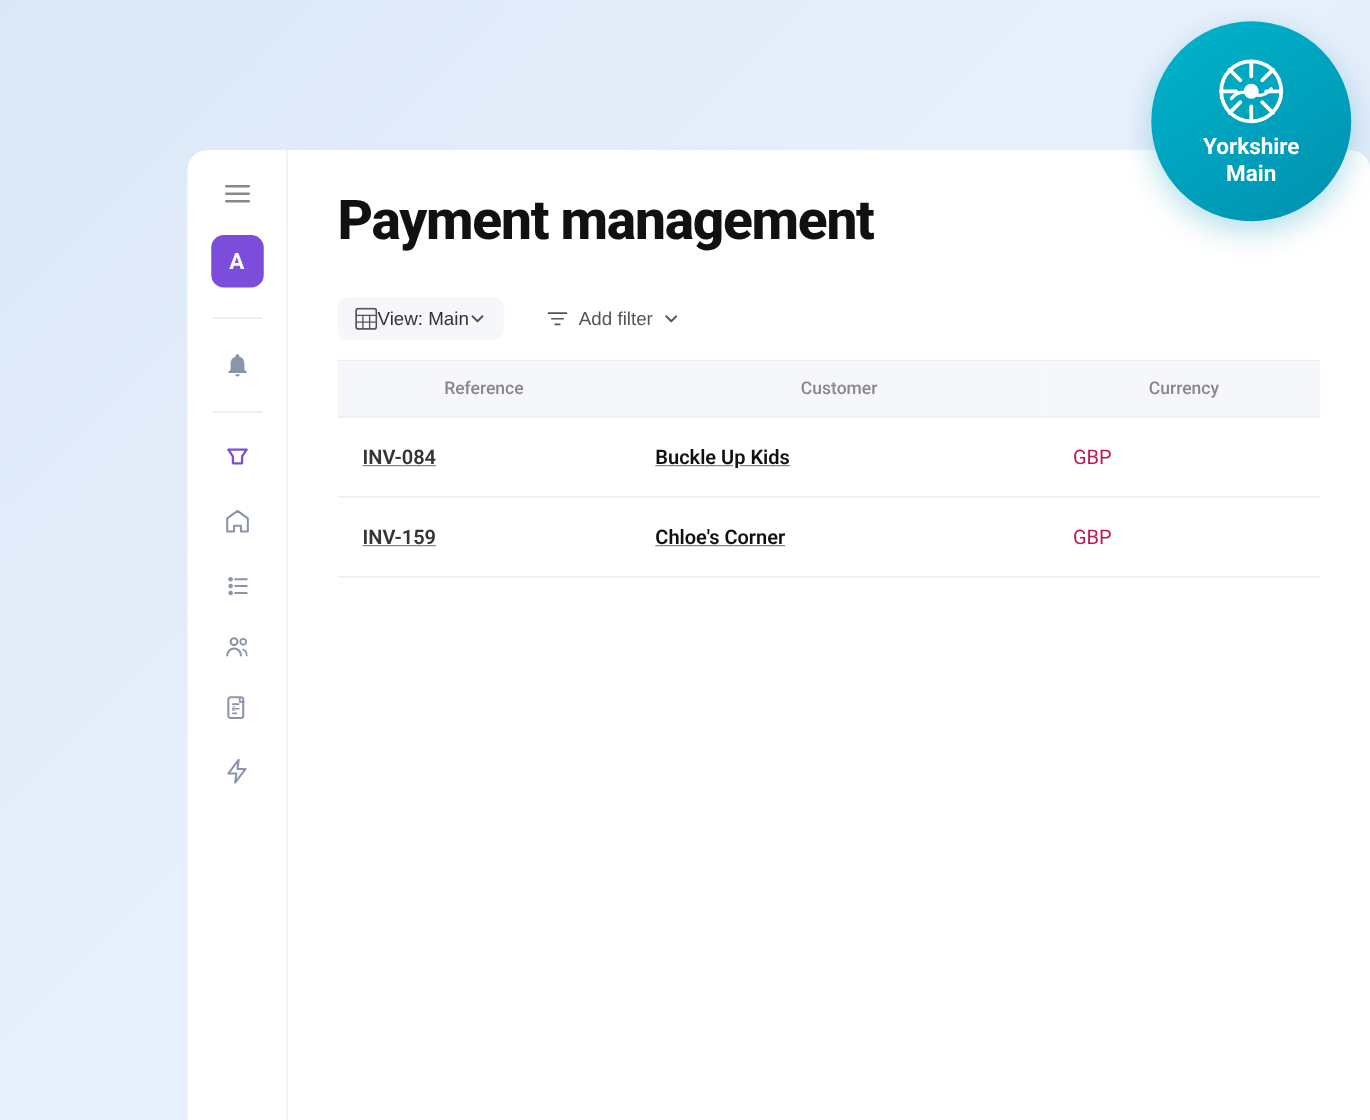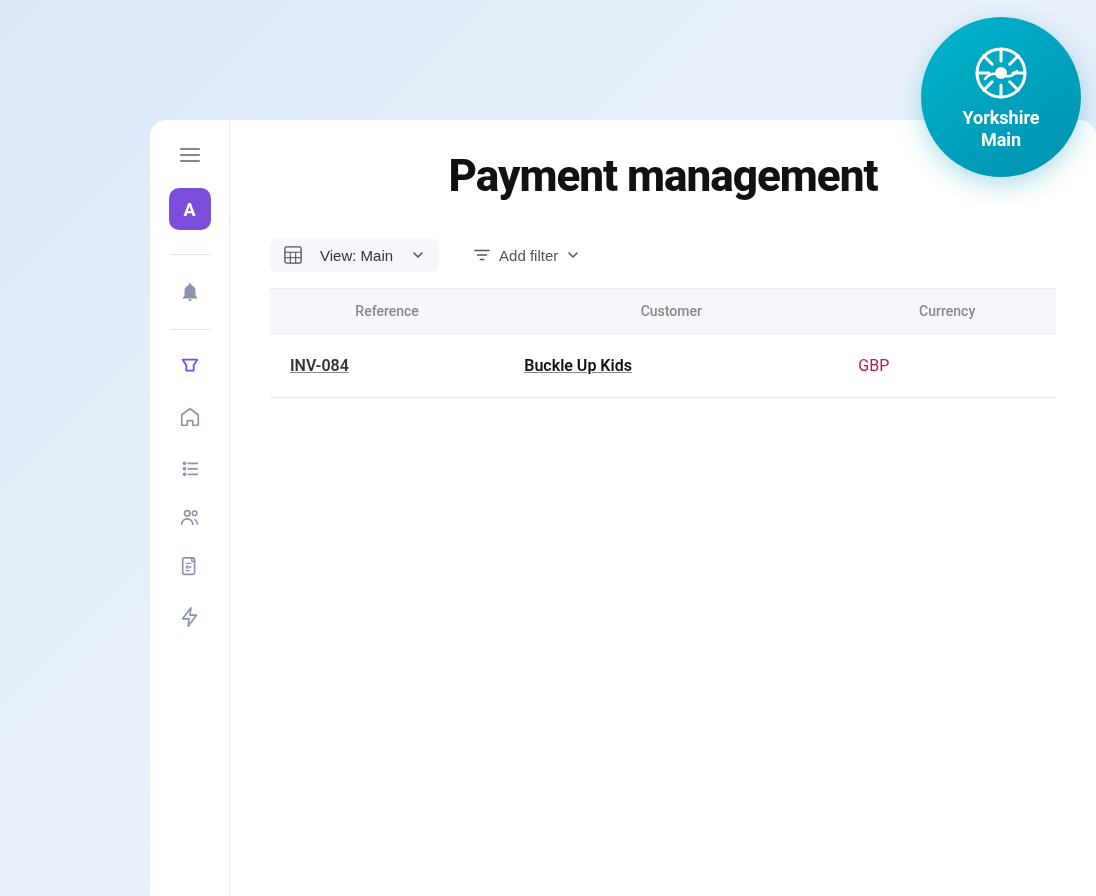--- a/index.html
+++ b/index.html
@@ -92,21 +92,21 @@
       bottom: 0;
       background: #ffffff;
       padding: 0 40px 30px 40px;
       overflow-y: auto;
       border-radius: 0 16px 0 0;
     }
 
     .page-header {
       display: flex;
       align-items: center;
-      justify-content: center;
+      justify-content: flex-start;
       padding: 30px 0 20px 0;
     }
 
     .page-title {
       font-size: 44px;
       font-weight: 800;
       color: #111;
       letter-spacing: -1px;
     }
 
@@ -147,21 +147,21 @@
       align-items: center;
       gap: 20px;
       padding: 16px 0;
       border-bottom: 1px solid #e8edf5;
       margin-bottom: 0;
     }
 
     .view-button {
       display: flex;
       align-items: center;
-      gap: 18px;
+      gap: 0;
       padding: 8px 14px;
       background: #f5f7fb;
       border: none;
       border-radius: 8px;
       cursor: pointer;
       font-size: 15px;
       color: #333;
       font-weight: 500;
     }
 
@@ -376,15 +376,20 @@
         <th>Customer</th>
         <th>Currency</th>
       </tr>
     </thead>
     <tbody id="table-body">
     <tr>
           <td class="ref-cell">INV-084</td>
           <td class="customer-cell">Buckle Up Kids</td>
           <td class="currency-cell">GBP</td>
         </tr>
+        <tr>
+          <td class="ref-cell">INV-159</td>
+          <td class="customer-cell">Chloe's Corner</td>
+          <td class="currency-cell">GBP</td>
+        </tr>
       </tbody>
   </table>
 </div>
 
 </body></html>

